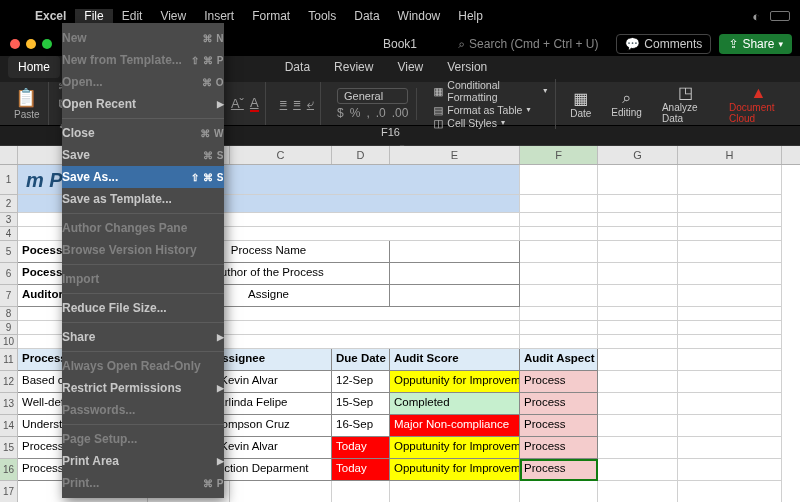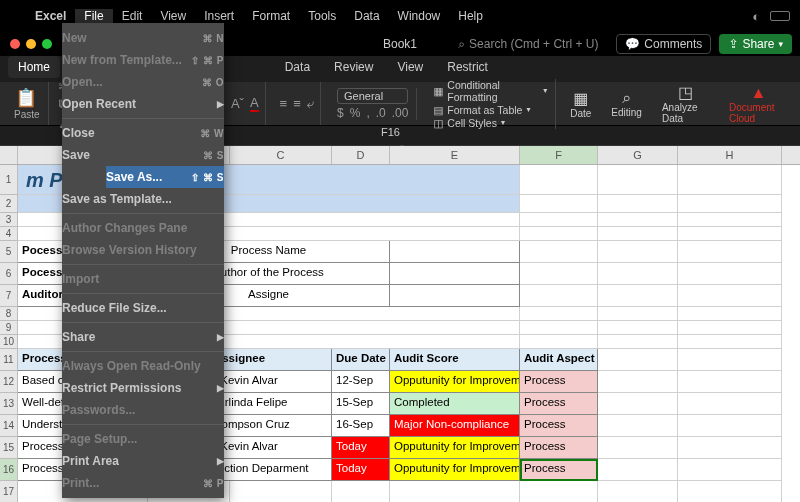--- a/index.html
+++ b/index.html
@@ -28,21 +28,21 @@
 .tab { padding: 4px 10px; color: #ccc; }
 .tab.active { background: #2b2b2b; border-radius: 4px; color:#fff; }
 
 
 .ribbon { height: 44px; background: #2b2b2b; display: flex; align-items: center; padding: 0 6px; gap: 8px; border-bottom:1px solid #000;}
 .rgroup { display: flex; flex-direction: column; align-items: center; justify-content: center; border-right: 1px solid #444; padding: 0 8px; height: 100%; font-size:10px; color:#aaa;}
 .rgroup .ico { font-size: 18px; color: #ccc; }
 .rgroup-last { margin-left:auto; display:flex; gap:8px; align-items:center; height:100%;}
 .vbtn { display:flex; flex-direction:column; align-items:center; font-size:10px; color:#ccc; padding:0 6px;}
 .vbtn .ico { font-size:16px; }
-.format-row { display:flex; gap:6px; font-size:13px; color:#999; padding:0 6px; border-right:1px solid #444; height:100%; align-items:center;}
+.format-row { display:flex; gap:6px; font-size:13px; color:#999; padding:0 6px; border-right:1px solid #444; height:100%; align-items:center;text-decoration:underline;}
 .cond-rows { display:flex; flex-direction:column; font-size:10.5px; gap:1px; color:#ccc; border-right:1px solid #444; padding:0 8px;}
 .cond-rows span { display:flex; align-items:center; gap:4px;}
 .sel-box { border:1px solid #555; padding:1px 6px; border-radius:3px; font-size:11px; color:#ccc;}
 
 
 .namebox-row { height: 20px; background:#1e1e1e; display:flex; align-items:center; padding-left:4px; gap:4px; border-bottom:1px solid #333;flex-direction:column;}
 .namebox { width: 42px; font-size:11px; color:#ccc; background:transparent; }
 
 
 .sheet { position: relative; background: #fff; color:#000; height: calc(502px - 23px - 24px - 26px - 44px - 20px); overflow:hidden;}
@@ -67,21 +67,21 @@
 .sel-cell { outline:2px solid #107c10; outline-offset:-2px; }
 
 
 .c-A { width:130px; } .c-B { width:82px; } .c-C { width:102px; } .c-D { width:58px; }
 .c-E { width:130px; } .c-F { width:78px; } .c-G { width:80px; } .c-H { width:104px; }
 
 
 .dropdown { position:absolute; left:62px; top:23px; width:162px; background:#4a4a4a; color:#c8c8c8; font-size:12px; box-shadow:2px 4px 12px rgba(0,0,0,.5); z-index:100; padding:4px 0;}
 .dd-item { padding:4px 0; display:flex; justify-content:space-between; align-items:center; position:relative;font-weight:bold;}
 .dd-item.disabled { color:#808080; }
-.dd-item.highlight { background:#3a6ea5; color:#fff;margin-left:44px; }
+.dd-item.highlight { background:#3a6ea5; color:#fff; }
 .dd-sep { height:1px; background:#5c5c5c; margin:3px 0;}
 .dd-item .sc { font-size:10px; color:#999; letter-spacing:0.5px;}
 .dd-item.highlight .sc { color:#fff; }
 .dd-item .arrow { font-size:9px; }
 </style>
 </head>
 <body>
 
 <div class="menubar">
   <span class="apple"></span>
@@ -122,21 +122,21 @@
   </div>
 </div>
 
 <div class="tabs">
   <span class="tab active">Home</span>
   <span class="tab">Inse</span>
   <span style="width:160px;"></span>
   <span class="tab">Data</span>
   <span class="tab">Review</span>
   <span class="tab">View</span>
-  <span class="tab">Restrict</span>
+  <span class="tab">Version</span>
 </div>
 
 <div class="ribbon">
   <div class="rgroup">
     <span class="ico">📋</span>
     <span>Paste</span>
   </div>
   <div style="display:flex;flex-direction:column;gap:2px;color:#999;font-size:13px;padding-left:2px;">
     <span>✂</span>
     <span>⧉</span>

